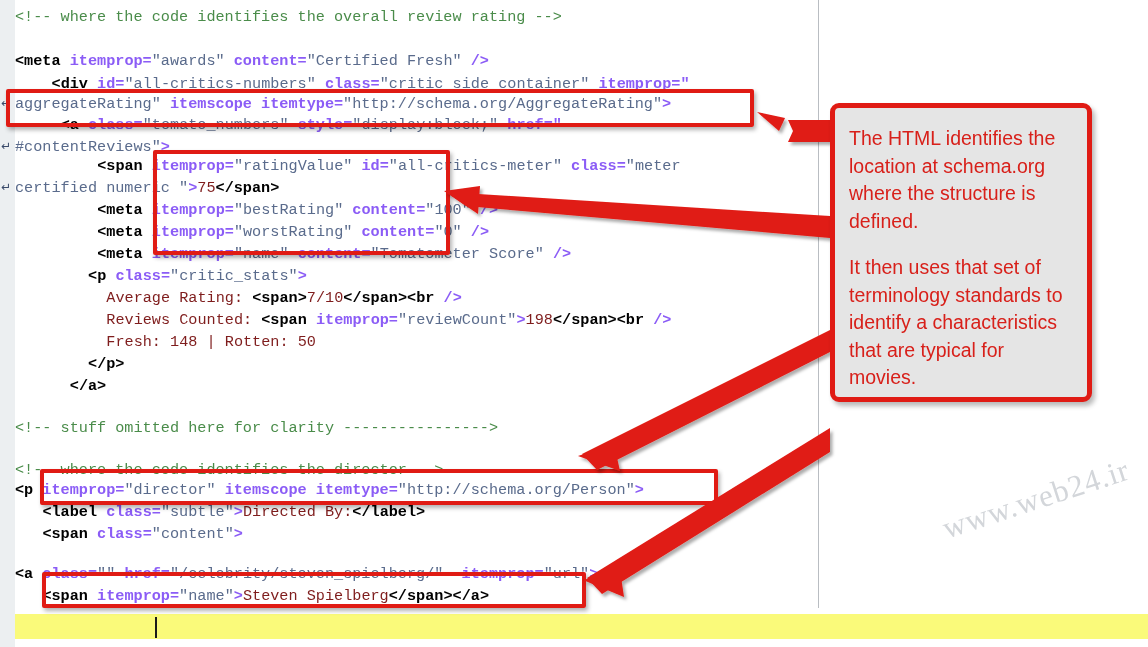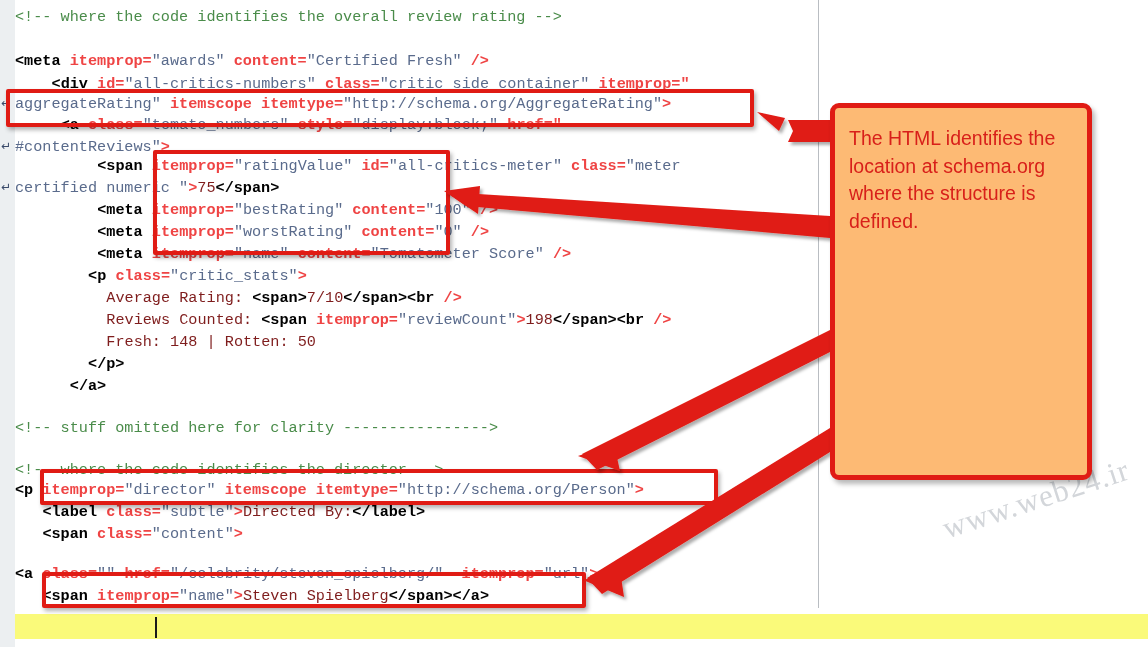--- a/index.html
+++ b/index.html
@@ -23,21 +23,21 @@
     position:absolute;left:15px;top:0;width:803px;height:544px;
     font-family:"Liberation Mono","DejaVu Sans Mono",monospace;
     font-size:15.2px;
     line-height:23.3px;
     color:#1b2a4a;
     white-space:pre;
     z-index:3;
   }
   .ln{position:absolute;left:0;white-space:pre;}
   .tag{color:#000000;font-weight:bold;}
-  .attr{color:#ef4444;font-weight:bold;margin-top:38px;}
+  .attr{color:#8b5cf6;font-weight:bold;margin-top:38px;}
   .val{color:#5a6b8c;font-weight:normal;}
   .txt{color:#7f1d1d;font-weight:normal;}
   .cmt{color:#4a8c4a;font-weight:normal;}
 
   
   .wrapmark{
     position:absolute;left:1px;width:14px;
     font-family:"DejaVu Sans",sans-serif;
     font-size:12px;color:#3a4a6a;line-height:12px;z-index:4;
   }
@@ -47,22 +47,22 @@
     position:absolute;border:4px solid #e01b14;background:transparent;
     z-index:6;border-radius:2px;
     box-shadow:2px 3px 4px rgba(0,0,0,0.30);
   }
 
   
   .arrows{position:absolute;left:0;top:0;width:1148px;height:647px;z-index:7;pointer-events:none;}
 
   
   .note{
-    position:absolute;left:830px;top:103px;width:262px;height:377px;
-    border:5px solid #e01b14;border-radius:9px;background:#fdba74;
+    position:absolute;left:830px;top:103px;width:262px;height:299px;
+    border:5px solid #e01b14;border-radius:9px;background:#e5e5e5;
     box-sizing:border-box;
     z-index:9;
     box-shadow:3px 4px 5px rgba(0,0,0,0.28);
   }
   .note-inner{padding:17px 14px 10px 14px;}
   .note p{
     margin:0 0 19px 0;
     color:#d8201a;
     font-family:"Liberation Sans",sans-serif;
     font-size:19.5px;
@@ -141,16 +141,17 @@
       <g>
         <polygon points="587,578 830,428 830,452 602,594"></polygon>
         <polygon points="583,580 620,570 624,597"></polygon>
       </g>
     </g>
   </svg>
 
   <div class="note">
     <div class="note-inner" id="note-inner">
         <p style="color: rgb(216, 32, 26);">The HTML identifies the location at schema.org where the structure is defined.</p>
+        <p style="color: rgb(216, 32, 26);">It then uses that set of terminology standards to identify a characteristics that are typical for movies.</p>
       </div>
   </div>
 
 </div>
 
 </body></html>

